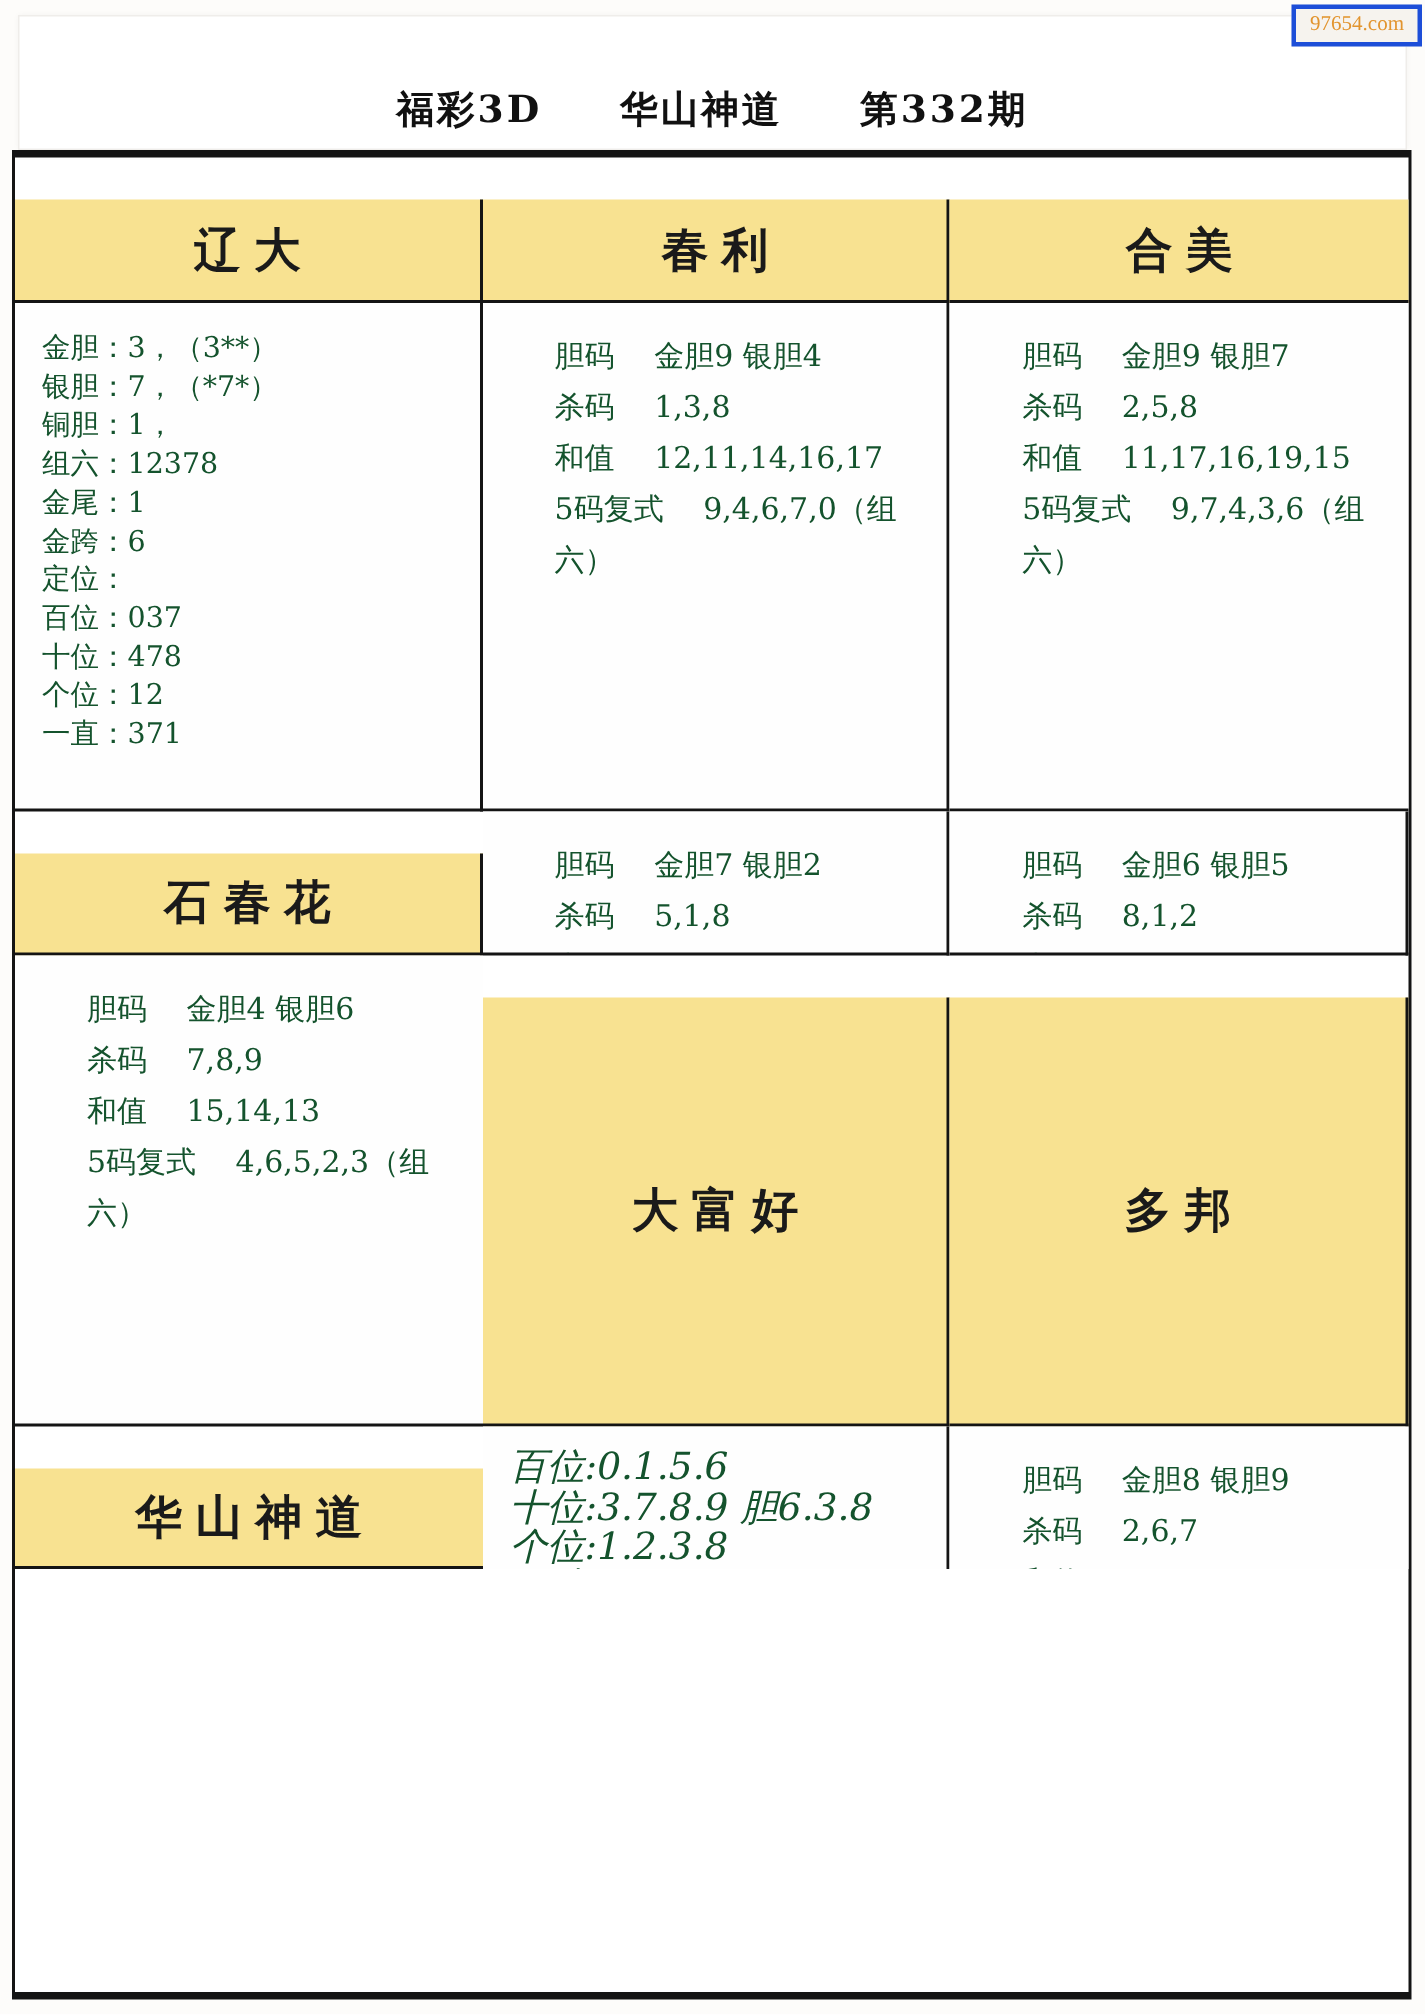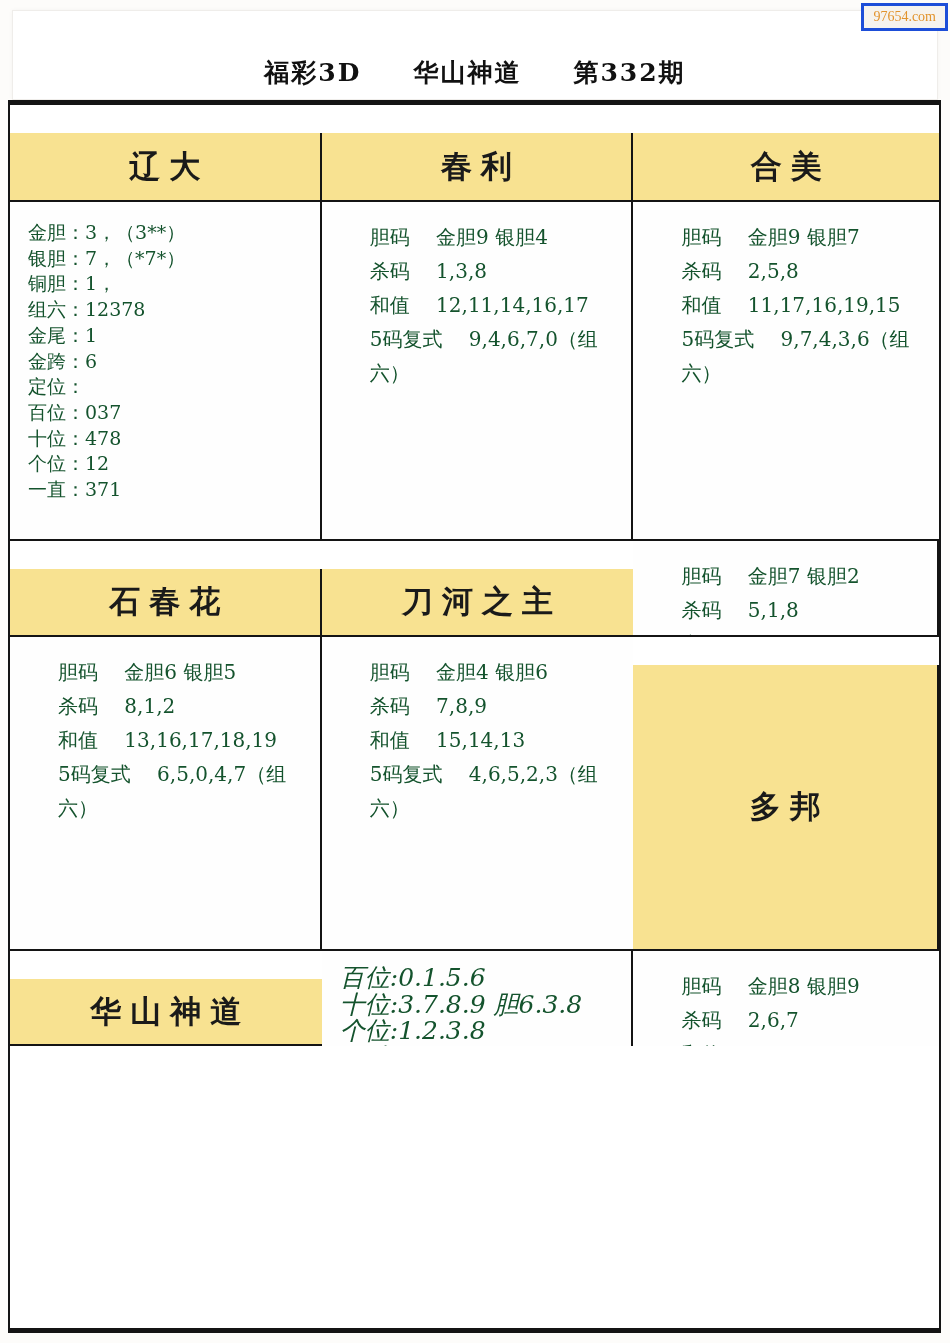--- a/index.html
+++ b/index.html
@@ -145,40 +145,40 @@
 六）</div>
     <div class="cell body-cell lh-wide last-col">胆码　 金胆9 银胆7
 杀码　 2,5,8
 和值　 11,17,16,19,15
 5码复式　 9,7,4,3,6（组
 六）</div>
 
     <div class="cell head-cell">
       <span>石春花</span>
     </div>
-    <div class="cell head-cell last-col">
-      <span>刀河之主</span>
-    </div>
 
     <div class="cell body-cell lh-wide">胆码　 金胆7 银胆2
 杀码　 5,1,8
 和值　 14,17,9,13,16
 5码复式　 7,2,4,9,6（组
 六）</div>
     <div class="cell body-cell lh-wide">胆码　 金胆6 银胆5
 杀码　 8,1,2
 和值　 13,16,17,18,19
 5码复式　 6,5,0,4,7（组
 六）</div>
     <div class="cell body-cell lh-wide last-col">胆码　 金胆4 银胆6
 杀码　 7,8,9
 和值　 15,14,13
 5码复式　 4,6,5,2,3（组
 六）</div>
 
+    <div class="cell head-cell">
+      <span>大富好</span>
+    </div>
     <div class="cell head-cell">
       <span>多邦</span>
     </div>
     <div class="cell head-cell last-col">
       <span>华山神道</span>
     </div>
 
     <div class="cell body-cell lh-dense2 last-row">百位:0.1.5.6
 十位:3.7.8.9 胆6.3.8
 个位:1.2.3.8

